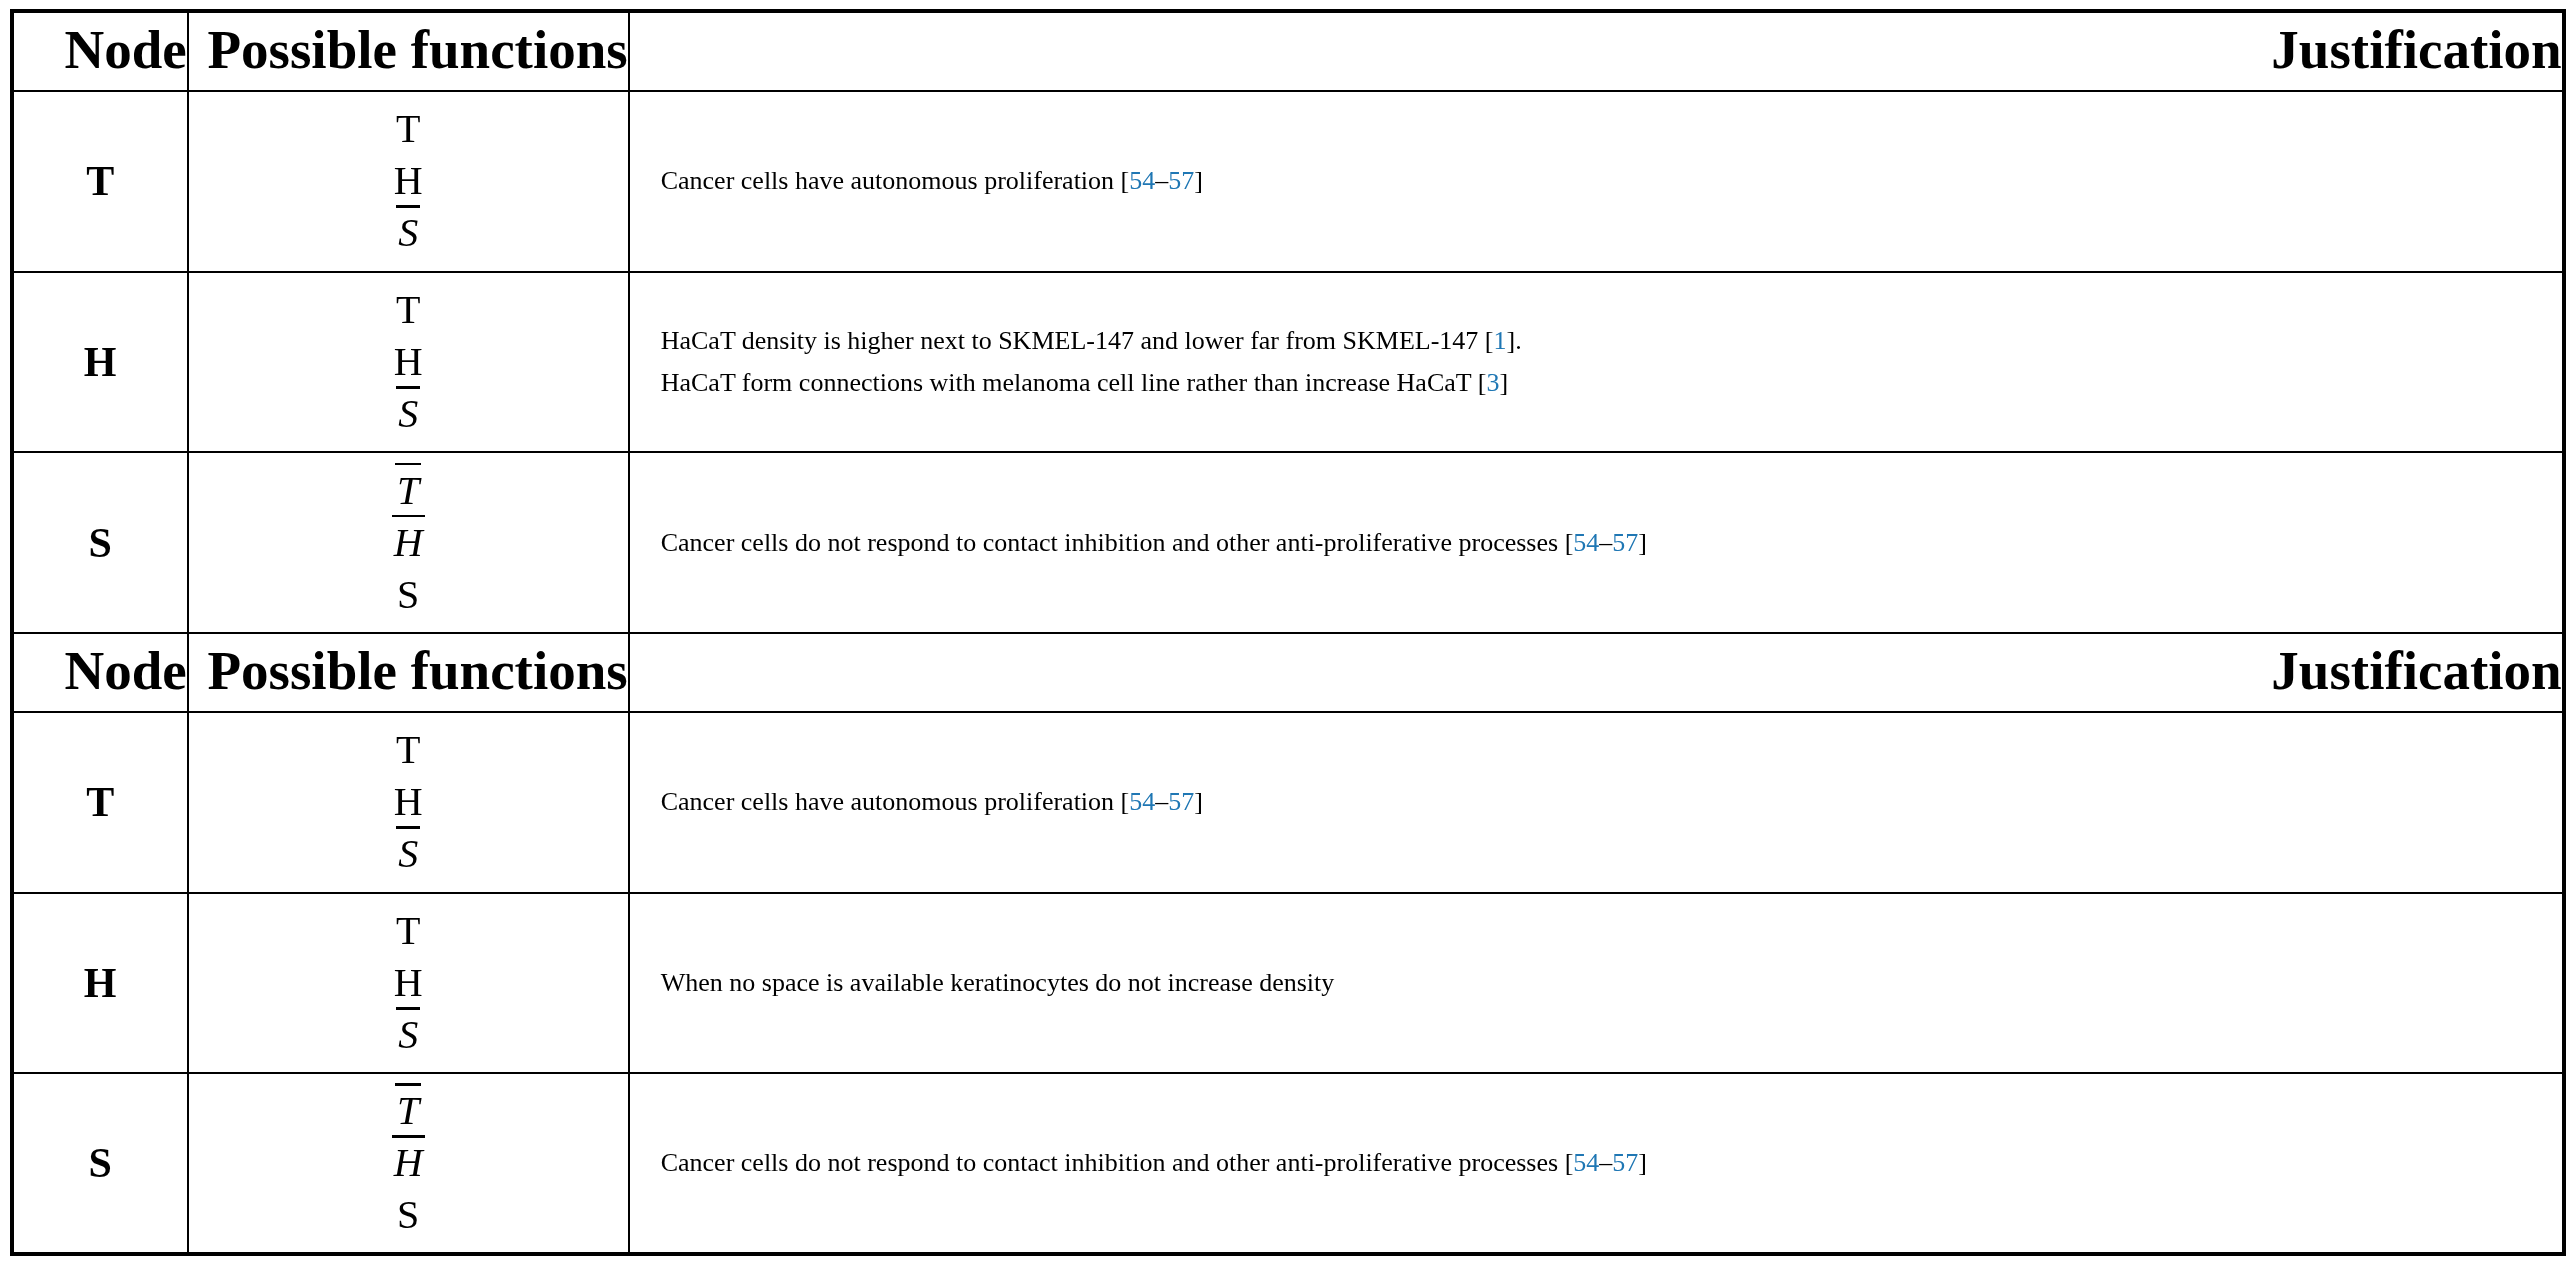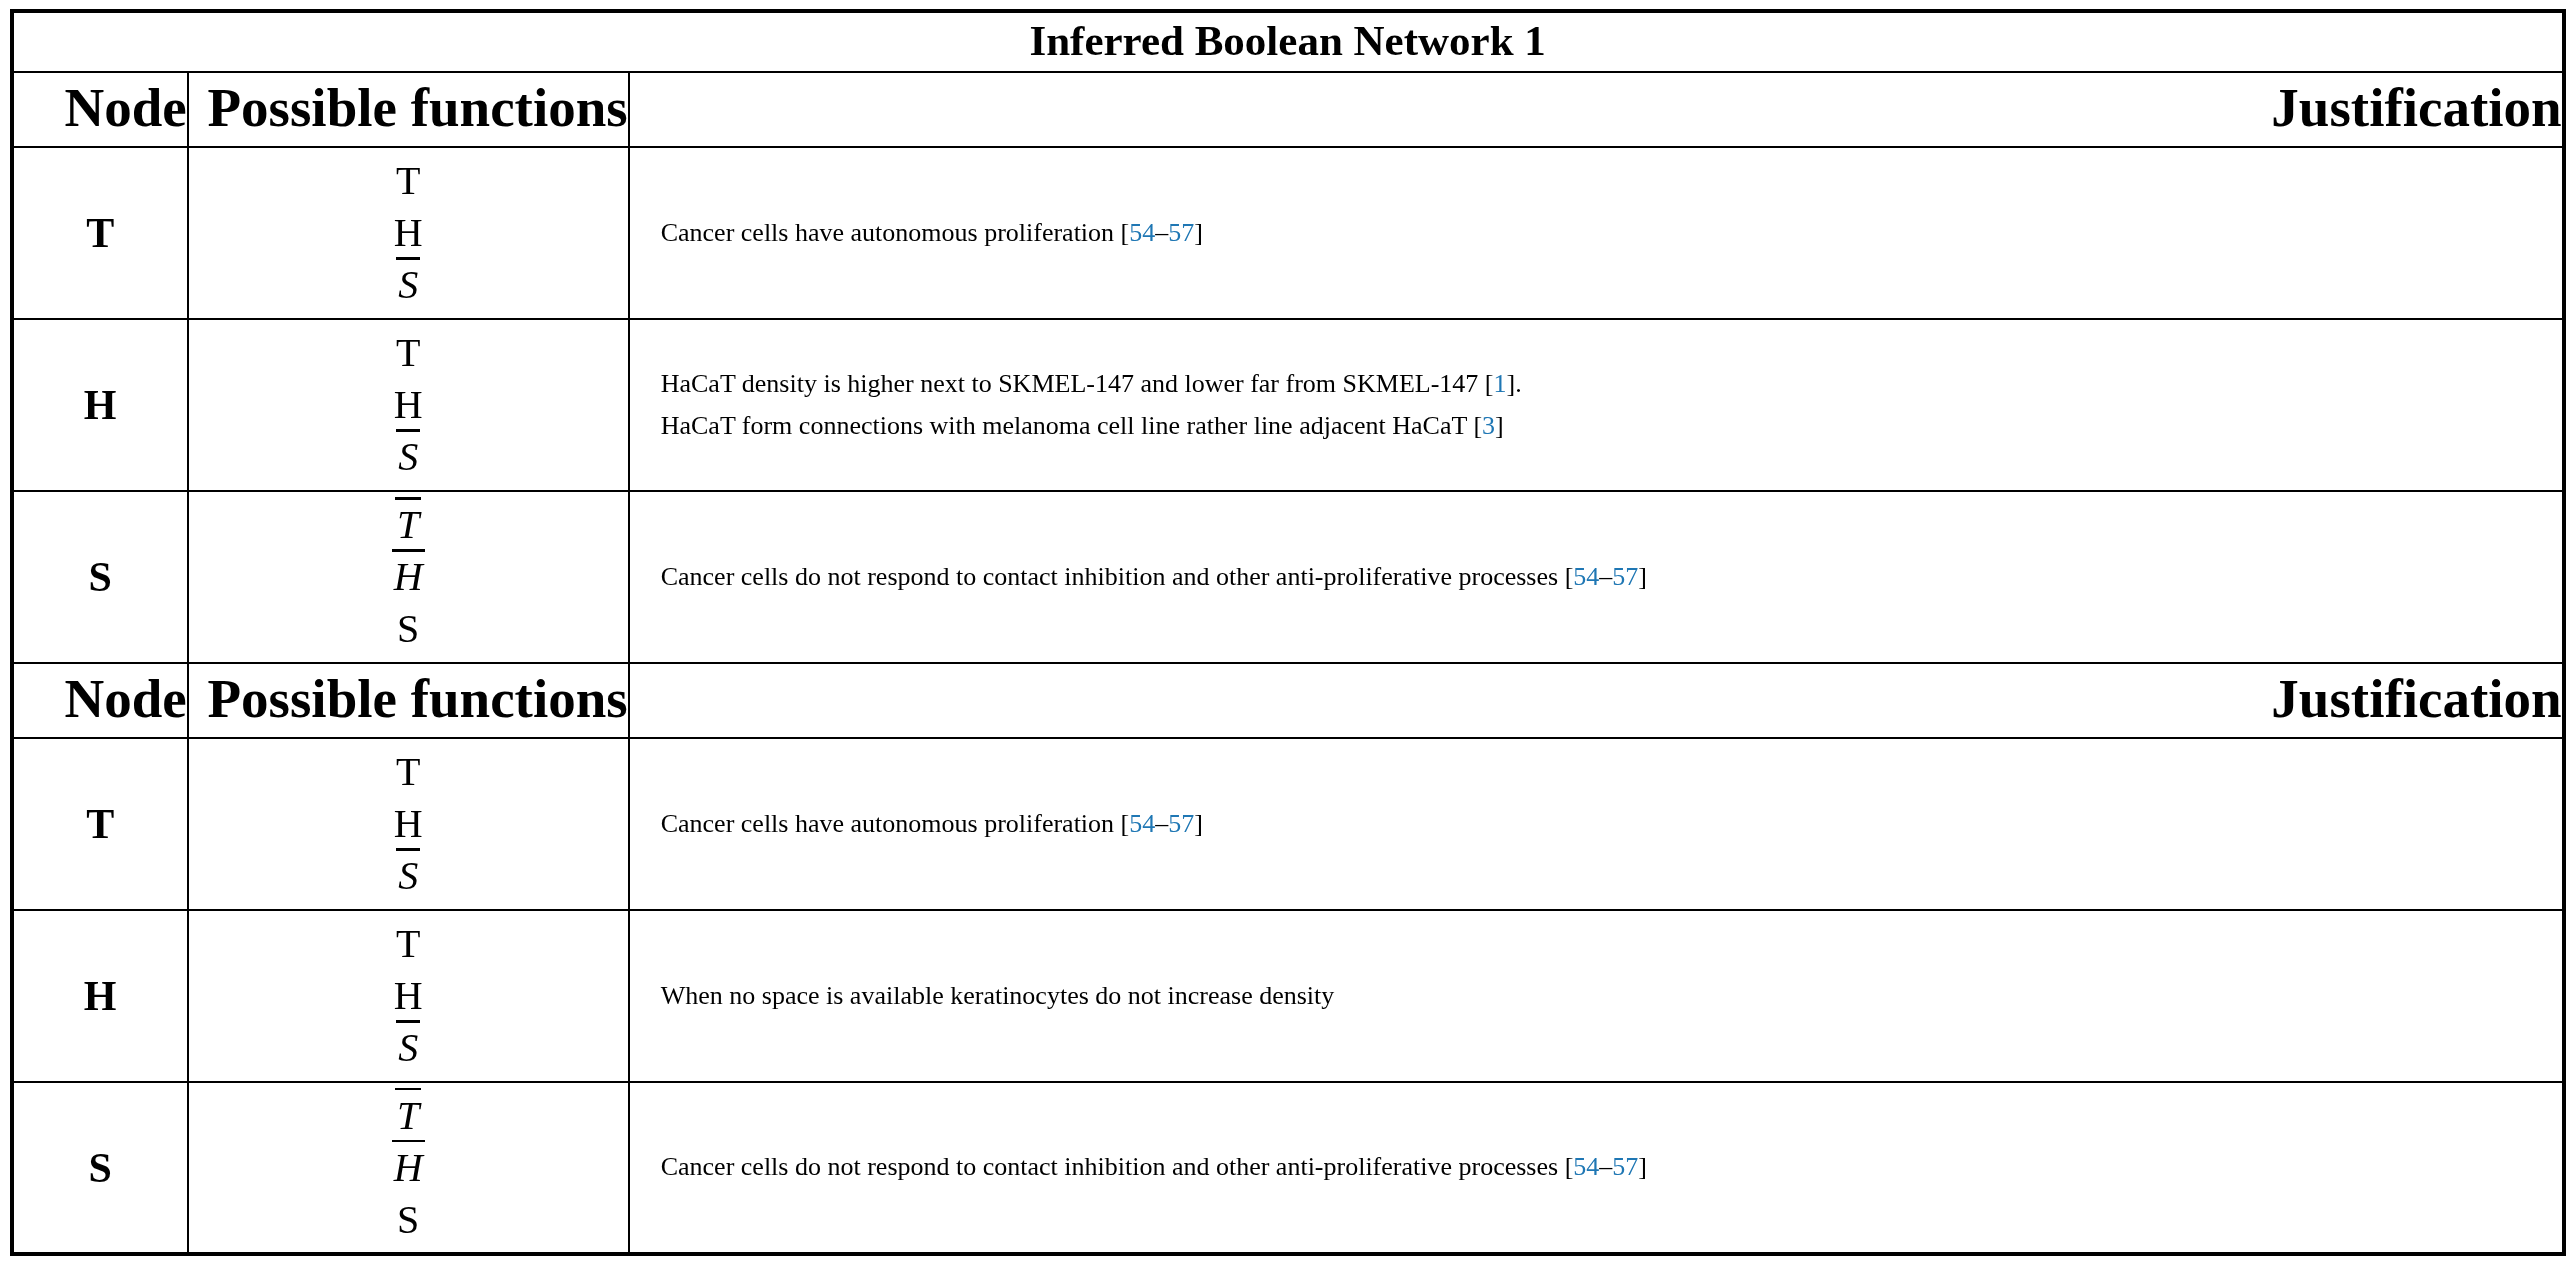--- a/index.html
+++ b/index.html
@@ -100,23 +100,20 @@
 <body>
 
 <div class="page">
   <table class="bn-table">
     <colgroup>
       <col class="col-node">
       <col class="col-fn">
       <col class="col-just">
     </colgroup>
     <tbody id="bn-tables-body">
-        <tr class="title-row">
-          <td class="title-cell" colspan="3">Inferred Boolean Network 1</td>
-        </tr>
         <tr class="header-row">
           <td class="header-cell">Node</td>
           <td class="header-cell">Possible functions</td>
           <td class="header-cell">Justification</td>
         </tr>
         <tr class="data-row">
           <td class="node-cell">T</td>
           <td class="fn-cell">
             <div class="fn-line">
               <span class="fn-letter">T</span>
@@ -140,21 +137,21 @@
             </div>
             <div class="fn-line">
               <span class="fn-letter">H</span>
             </div>
             <div class="fn-line">
               <span class="fn-letter ov">S</span>
             </div>
           </td>
           <td class="just-cell">
             <div class="just-line"><span class="just-text">HaCaT density is higher next to SKMEL-147 and lower far from SKMEL-147 [</span><span class="cite">1</span><span class="just-text">].</span></div>
-            <div class="just-line"><span class="just-text">HaCaT form connections with melanoma cell line rather line adjacent HaCaT [</span><span class="cite">3</span><span class="just-text">]</span></div>
+            <div class="just-line"><span class="just-text">HaCaT form connections with melanoma cell line rather than increase HaCaT [</span><span class="cite">3</span><span class="just-text">]</span></div>
           </td>
         </tr>
         <tr class="data-row">
           <td class="node-cell">S</td>
           <td class="fn-cell">
             <div class="fn-line">
               <span class="fn-letter ov">T</span>
             </div>
             <div class="fn-line">
               <span class="fn-letter ov">H</span>

